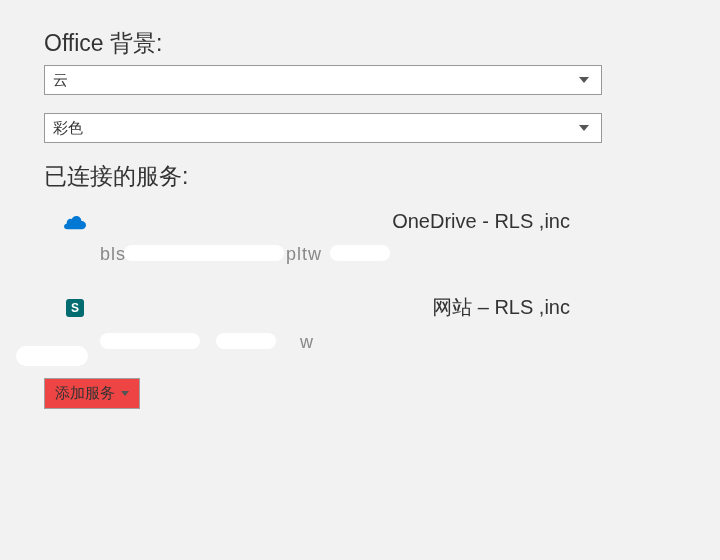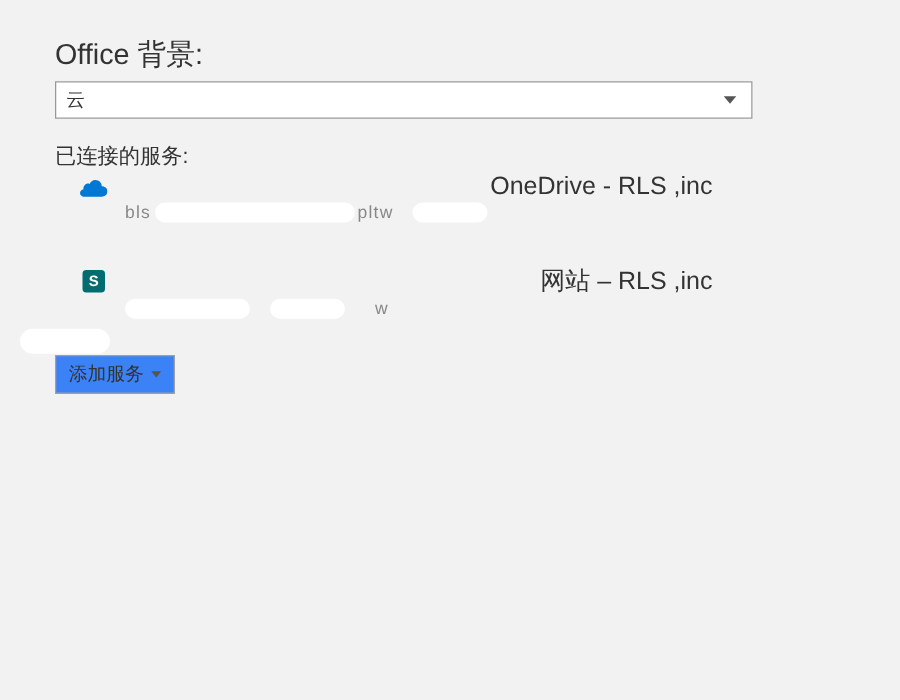--- a/index.html
+++ b/index.html
@@ -42,47 +42,48 @@
   }
   .dropdown-caret {
     width: 0;
     height: 0;
     border-left: 5px solid transparent;
     border-right: 5px solid transparent;
     border-top: 6px solid #555555;
     margin-right: 4px;
   }
   .services-label {
-    font-size: 17px;
+    font-size: 23px;
     color: #333333;
     margin-top: 10px;
-    margin-bottom: 2px;
+    margin-bottom: 18px;
   }
   .service-item {
     position: relative;
     margin-left: 20px;
     margin-bottom: 2px;
   }
   .service-header {
     display: flex;
     align-items: center;
     gap: 10px;
     justify-content: space-between;
   }
   .service-title {
     font-size: 20px;
     color: #333333;
   }
   .service-sub {
     position: relative;
     margin-left: 36px;
-    font-size: 14px;
+    font-size: 18px;
     color: #888888;
     height: 22px;
     letter-spacing: 1px;
+    margin-top: 11px;
   }
   .redact {
     position: absolute;
     background: #ffffff;
     border-radius: 10px;
     height: 16px;
     top: 1px;
   }
   .icon-box {
     width: 22px;
@@ -111,21 +112,21 @@
     line-height: 1;
   }
   .service-block2 {
     margin-top: 28px;
   }
   .add-service-btn {
     margin-top: 22px;
     display: inline-flex;
     align-items: center;
     border: 1px solid #a0a0a0;
-    background: #3b82f6;
+    background: #ef4444;
     padding: 5px 10px;
     font-size: 15px;
     color: #333333;
     cursor: pointer;
     gap: 6px;
   }
   .add-service-caret {
     width: 0;
     height: 0;
     border-left: 4px solid transparent;
@@ -148,20 +149,24 @@
 <div class="container">
 
   
   <div class="section-label">Office 背景:</div>
   <div class="dropdown">
     <span class="dropdown-value">云</span>
     <span class="dropdown-caret"></span>
   </div>
 
   
+  <div class="dropdown">
+    <span class="dropdown-value">彩色</span>
+    <span class="dropdown-caret"></span>
+  </div>
 
   
   <div class="services-label">已连接的服务:</div>
 
   
   <div class="service-item">
     <div class="service-header">
       <span class="icon-box">
         <svg class="onedrive-svg" viewBox="0 0 48 32">
           <path d="M38 14c0-6-5-11-11-11-5 0-9 3-10 7-1-1-2-1-3-1-4 0-8 4-8 8 0 1 0 1 0 2-3 1-6 3-6 7 0 3 3 6 7 6h31c5 0 10-4 10-9 0-5-4-9-10-9z" fill="#0078d4"></path>

